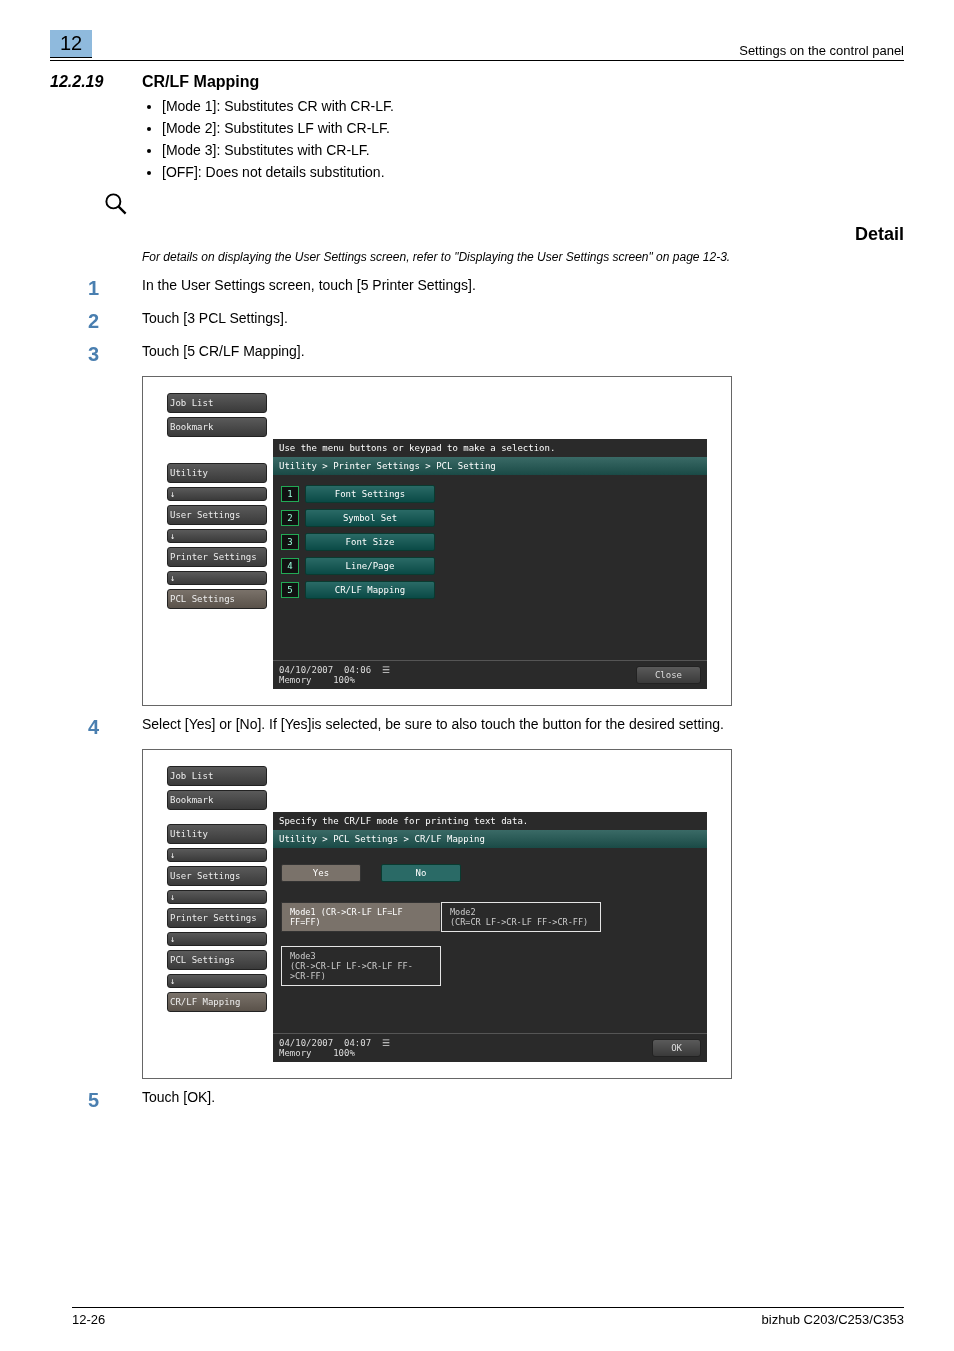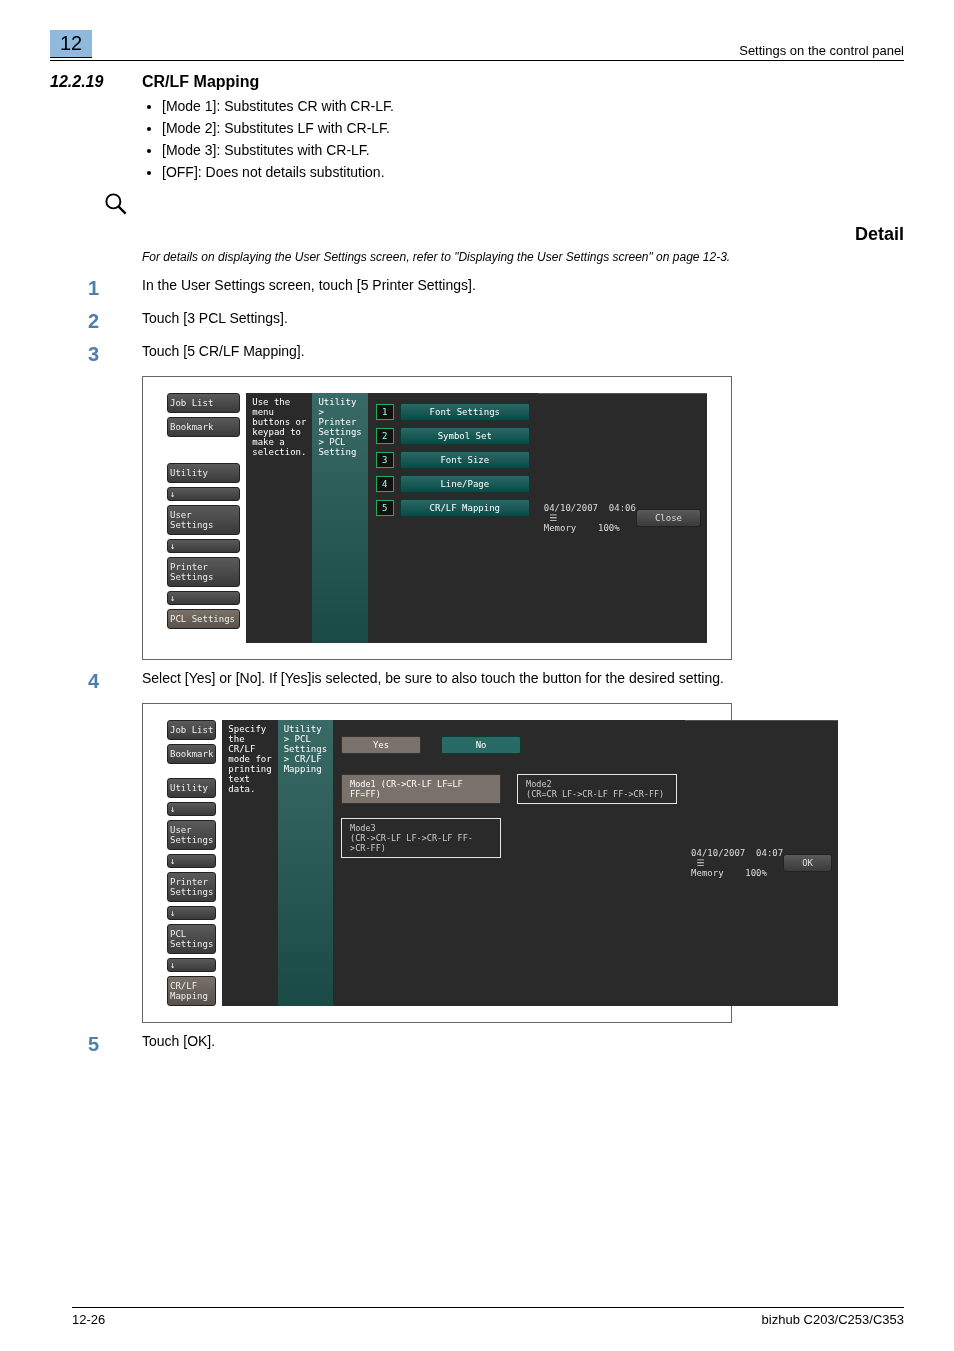--- a/index.html
+++ b/index.html
@@ -101,21 +101,21 @@
     width: 590px;
   }
   .screenshot {
     font-family: monospace;
     font-size: 9px;
     color: #eee;
     display: flex;
     gap: 6px;
   }
   .ss-left { width: 100px; display: flex; flex-direction: column; gap: 4px; }
-  .ss-right { flex: 1; background: #2a2a2a; display: flex; flex-direction: row; position: relative; min-height: 250px; }
+  .ss-right { flex: 1; background: #2a2a2a; display: flex; flex-direction: column; position: relative; min-height: 250px; margin-top: 46px; }
   .ss-btn {
     background: linear-gradient(#5a5a5a,#3a3a3a);
     border: 1px solid #222;
     border-radius: 3px;
     text-align: left;
     padding: 4px 2px;
     color: #eee;
   }
   .ss-btn.arrow { padding: 1px 2px; }
   .ss-btn.sel { background: linear-gradient(#7a726a,#5a524a); }
@@ -135,21 +135,21 @@
   .ss-menu-btn { background: linear-gradient(#2a6a66,#0a4a46); border:1px solid #0a3a30; color:#fff; padding: 3px 10px; border-radius:2px; width:130px; text-align:center; }
   .ss-footer {
     display:flex; justify-content:space-between; align-items:center;
     padding: 4px 6px; border-top:1px solid #555; color:#ddd;
   }
   .ss-close, .ss-ok { background: linear-gradient(#5a5a5a,#3a3a3a); border:1px solid #222; padding:3px 18px; border-radius:3px; }
   .ss-yesno-row { display:flex; gap:20px; margin:6px 0; }
   .ss-yesno { width:80px; text-align:center; padding:3px; border-radius:2px; }
   .ss-yes { background:#7a726a; color:#fff; border:1px solid #333; }
   .ss-no { background:#2a6a66; color:#fff; border:1px solid #0a3a30; }
-  .ss-mode-row { display:flex; gap:16px; margin-top:8px; }
+  .ss-mode-row { display:flex; margin-top:8px; }
   .ss-mode { border:1px solid #e5e5e5; padding:4px 8px; color:#ccc; font-size:8.5px; width:160px; }
   .ss-mode.sel { background:#7a726a; color:#fff; border:1px solid #333; }
   .footer {
     position: absolute;
     bottom: 24px; left: 50px; right: 50px;
     display:flex; justify-content:space-between;
     border-top: 1px solid #000;
     padding-top: 4px;
     font-size: 13px;
     margin-left: 22px;

